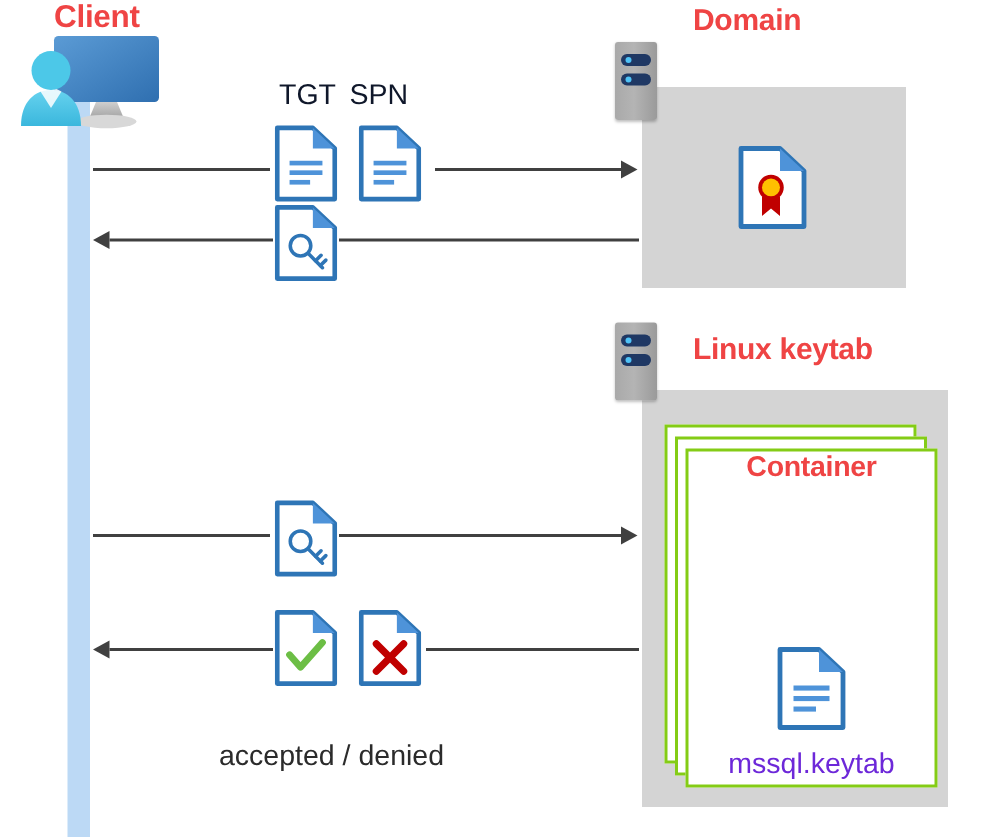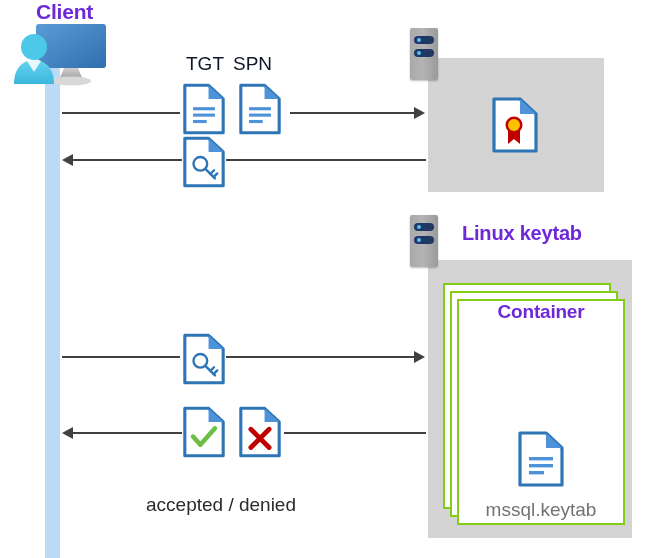--- a/index.html
+++ b/index.html
@@ -24,21 +24,21 @@
     left: 45px;
     top: 62px;
     width: 15px;
     height: 496px;
     background: #bcd9f5;
   }
 
   
   .title {
     font-weight: bold;
-    color: #6d28d9;
+    color: #ef4444;
     letter-spacing: -0.2px;
   }
   .client-title {
     left: 36px;
     top: 0px;
     font-size: 21px;
   }
   .dc-title {
     left: 462px;
     top: 2px;
@@ -66,21 +66,21 @@
   .accepted-denied {
     left: 146px;
     top: 494px;
   }
   .keytab-label {
     left: 0;
     top: 198px;
     width: 100%;
     text-align: center;
     font-size: 19px;
-    color: #737373;
+    color: #6d28d9;
   }
 
   .doc-label {
     font-size: 19px;
     color: #0f172a;
   }
   .tgt-label { left: 186px; top: 53px; }
   .spn-label { left: 233px; top: 53px; }
 
   
@@ -194,20 +194,21 @@
 
       <path d="M19 39 l7 11 l7 -11 l-4 -2 h-6 z" fill="#ffffff" opacity="0.85"></path>
 
       <circle cx="26" cy="25" r="13" fill="#4cc8e8"></circle>
     </svg>
   </div>
 
   <div class="abs panel dc-panel"></div>
 
   <div class="abs title dc-title">
+    <div>Domain</div>
   </div>
 
   <div class="abs server-icon dc-server">
     <div class="bar b1">
         <span class="dot"></span>
       </div>
     <div class="bar b2">
         <span class="dot"></span>
       </div>
   </div>

